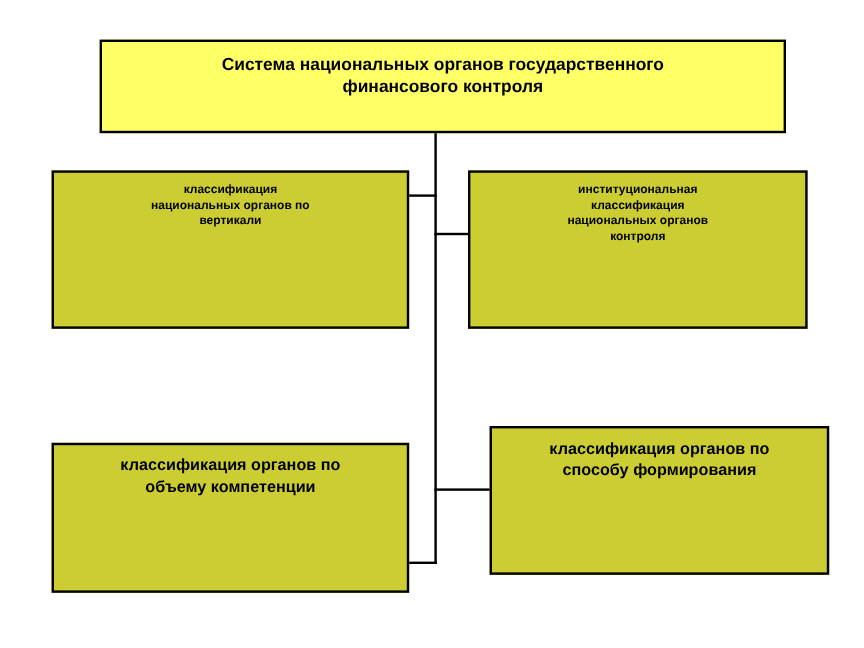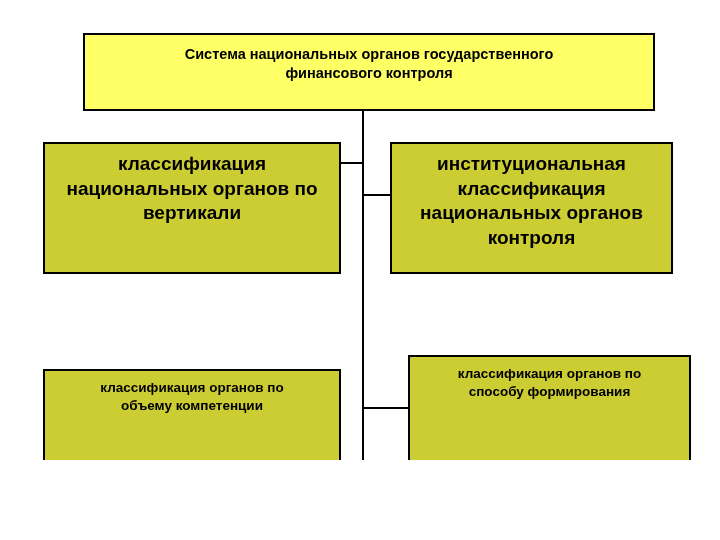--- a/index.html
+++ b/index.html
@@ -3,21 +3,21 @@
 <meta charset="utf-8">
 <style>
   html, body {
     margin: 0;
     padding: 0;
     background: #ffffff;
   }
   #canvas {
     position: relative;
     width: 720px;
-    height: 460px;
+    height: 540px;
     background: #ffffff;
     overflow: hidden;
     font-family: "Liberation Sans", sans-serif;
   }
 
   
   .line {
     position: absolute;
     background: #000000;
   }
@@ -44,21 +44,21 @@
   }
 
   .node-root {
     background: #ffff66;
     font-size: 14.5px;
     font-weight: bold;
     padding-top: 10px;
   }
   .node-branch {
     background: #cccc33;
-    font-size: 19px;
+    font-size: 10px;
     font-weight: bold;
     padding-top: 8px;
   }
   .node-branch.compact { font-size: 13.5px; }
 </style>
 </head>
 <body>
 
 <div id="canvas">
 

